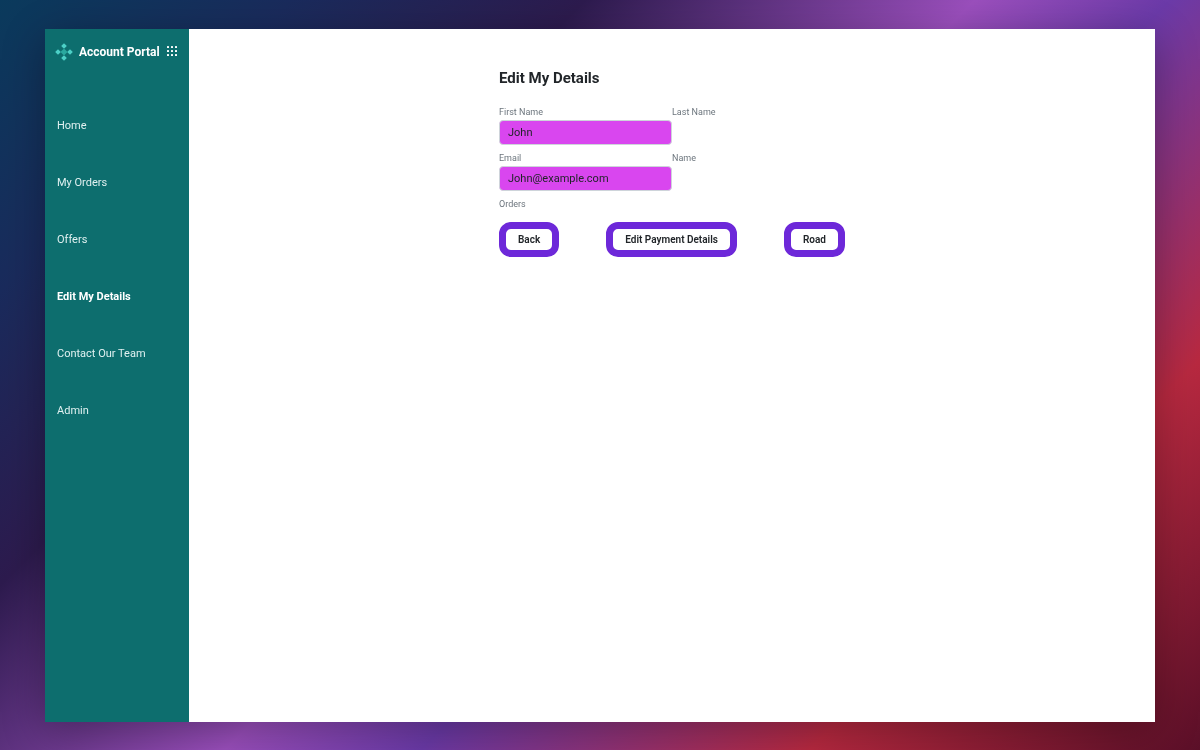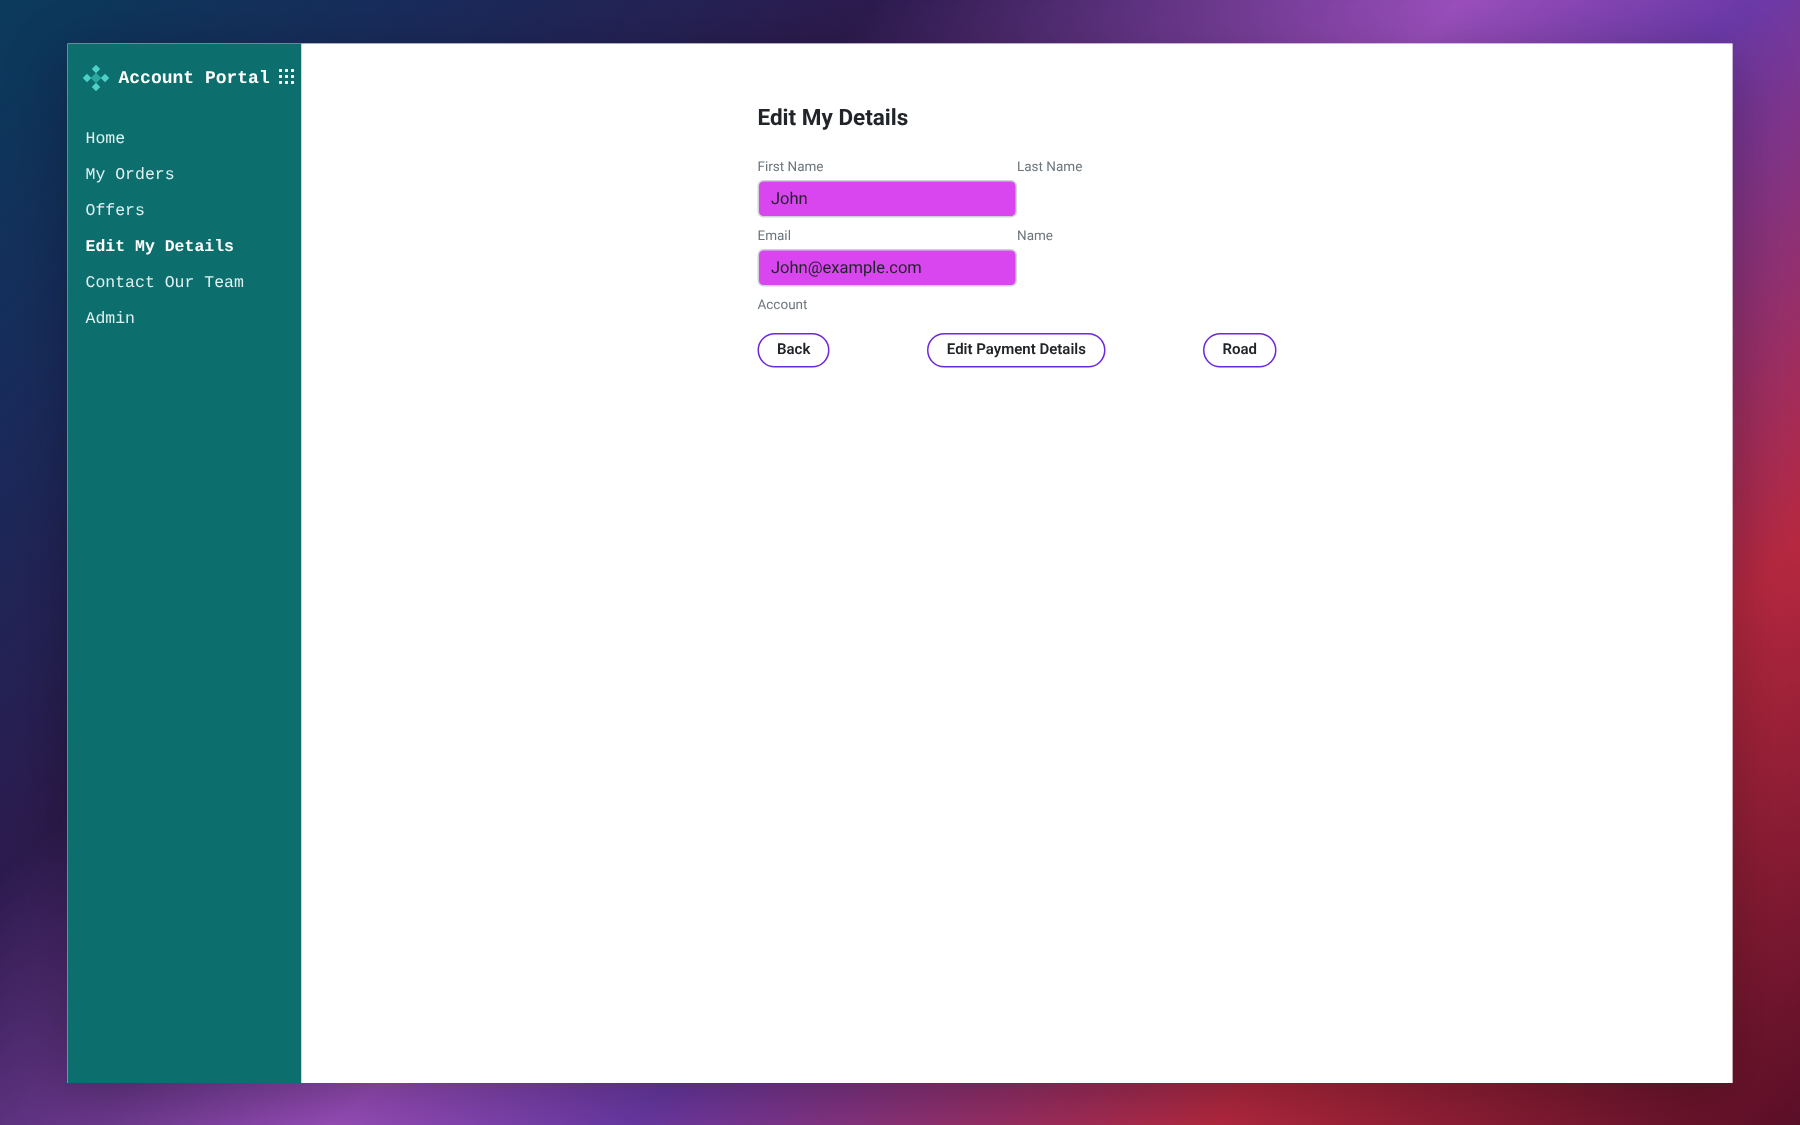--- a/index.html
+++ b/index.html
@@ -15,27 +15,26 @@
     }
     .app-window {
       width: 1110px;
       height: 693px;
       background: #ffffff;
       display: flex;
       overflow: hidden;
       box-shadow: 0 10px 40px rgba(0,0,0,0.3);
     }
     .sidebar {
-      width: 156px;
+      width: 144px;
       background: #0d6e6e;
       color: #ffffff;
       display: flex;
       flex-direction: column;
       flex-shrink: 0;
-      font-family: Liberation Mono, monospace;
     }
     .sidebar-header {
       display: flex;
       align-items: center;
       padding: 14px 10px;
       gap: 6px;
     }
     .logo-icon {
       width: 18px;
       height: 18px;
@@ -67,20 +66,21 @@
     .nav {
       display: flex;
       flex-direction: column;
       padding-top: 6px;
     }
     .nav-item {
       font-size: 11px;
       padding: 6px 12px;
       cursor: pointer;
       color: #e0f0f0;
+      margin-top: 32px;
     }
     .nav-item.active {
       font-weight: 700;
       color: #ffffff;
     }
     .main {
       flex: 1;
       background: #ffffff;
       padding: 40px 20px;
       display: flex;
@@ -132,21 +132,21 @@
       height: 54px;
       line-height: 1.3;
       background: #ffffff;
     }
     .button-row {
       display: flex;
       justify-content: space-between;
       margin-top: 10px;
     }
     .btn {
-      border: 1px solid #6d28d9;
+      border: 7px solid #6d28d9;
       background: #ffffff;
       color: #212529;
       font-size: 10px;
       font-weight: 600;
       padding: 5px 12px;
       border-radius: 12px;
       cursor: pointer;
       font-family: inherit;
     }
   </style>
@@ -209,21 +209,21 @@
           <label class="form-label">Email</label>
           <input class="form-input" type="text" value="John@example.com" style="">
         </div>
         <div class="form-group">
           <label class="form-label">Name</label>
         </div>
       </div>
 
       <div class="form-row">
         <div class="form-group full">
-          <label class="form-label">Account</label>
+          <label class="form-label">Orders</label>
         </div>
       </div>
 
       <div class="button-row">
         <button class="btn">Back</button>
         <button class="btn">Edit Payment Details</button>
         <button class="btn">Road</button>
       </div>
     </div>
   </main>

